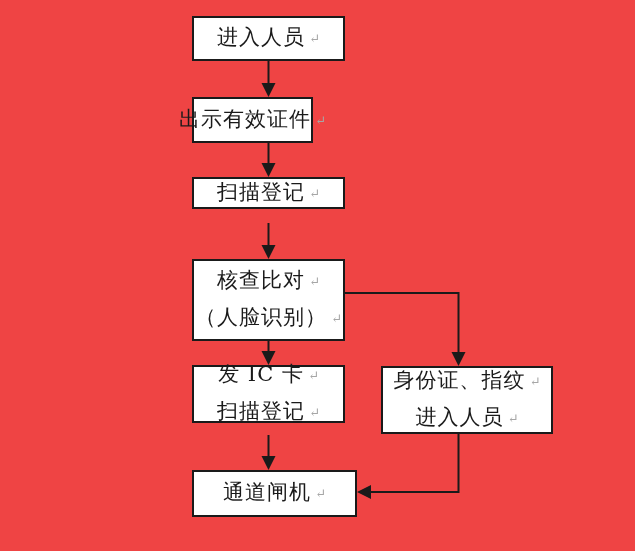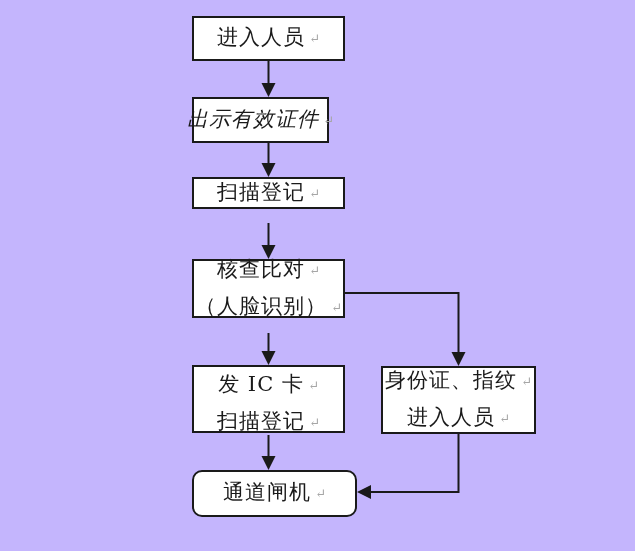--- a/index.html
+++ b/index.html
@@ -4,21 +4,21 @@
 <style>
   html, body {
     margin: 0;
     padding: 0;
     background: #ffffff;
   }
   .canvas {
     position: relative;
     width: 635px;
     height: 551px;
-    background: #c4b5fd;
+    background: #ef4444;
     font-family: "DejaVu Serif", "Liberation Serif", serif;
     overflow: hidden;
   }
   .connector-layer {
     position: absolute;
     left: 0;
     top: 0;
     width: 635px;
     height: 551px;
   }
@@ -104,67 +104,67 @@
     </g>
   </svg>
 
   <div class="flow-box" style="left:192px; top:16px; width:153px; height:45px;">
     <div class="box-line">
       <span class="box-text">进入人员</span>
       <span class="return-mark">↵</span>
     </div>
   </div>
 
-  <div class="flow-box" style="left:192px; top:97px; width:137px; height:46px;font-style:italic;">
+  <div class="flow-box" style="left:192px; top:97px; width:121px; height:46px;">
     <div class="box-line">
       <span class="box-text">出示有效证件</span>
       <span class="return-mark">↵</span>
     </div>
   </div>
 
   <div class="flow-box" style="left:192px; top:177px; width:153px; height:32px;">
     <div class="box-line">
       <span class="box-text">扫描登记</span>
       <span class="return-mark">↵</span>
     </div>
   </div>
 
-  <div class="flow-box" style="left:192px; top:259px; width:153px; height:59px;">
+  <div class="flow-box" style="left:192px; top:259px; width:153px; height:82px;">
     <div class="box-line">
       <span class="box-text">核查比对</span>
       <span class="return-mark">↵</span>
     </div>
     <div class="box-line">
       <span class="box-text">（人脸识别）</span>
       <span class="return-mark">↵</span>
     </div>
   </div>
 
-  <div class="flow-box" style="left:192px; top:365px; width:153px; height:68px;justify-content:space-between;">
+  <div class="flow-box" style="left:192px; top:365px; width:153px; height:58px;">
     <div class="box-line">
       <span class="box-text">发 IC 卡</span>
       <span class="return-mark">↵</span>
     </div>
     <div class="box-line">
       <span class="box-text">扫描登记</span>
       <span class="return-mark">↵</span>
     </div>
   </div>
 
-  <div class="flow-box" style="left:381px; top:366px; width:155px; height:68px;">
+  <div class="flow-box" style="left:381px; top:366px; width:172px; height:68px;">
     <div class="box-line">
       <span class="box-text">身份证、指纹</span>
       <span class="return-mark">↵</span>
     </div>
     <div class="box-line">
       <span class="box-text">进入人员</span>
       <span class="return-mark">↵</span>
     </div>
   </div>
 
-  <div class="flow-box" style="left:192px; top:470px; width:165px; height:47px;border-radius:10px;">
+  <div class="flow-box" style="left:192px; top:470px; width:165px; height:47px;">
     <div class="box-line">
       <span class="box-text">通道闸机</span>
       <span class="return-mark">↵</span>
     </div>
   </div>
 
 </div>
 
 </body></html>

